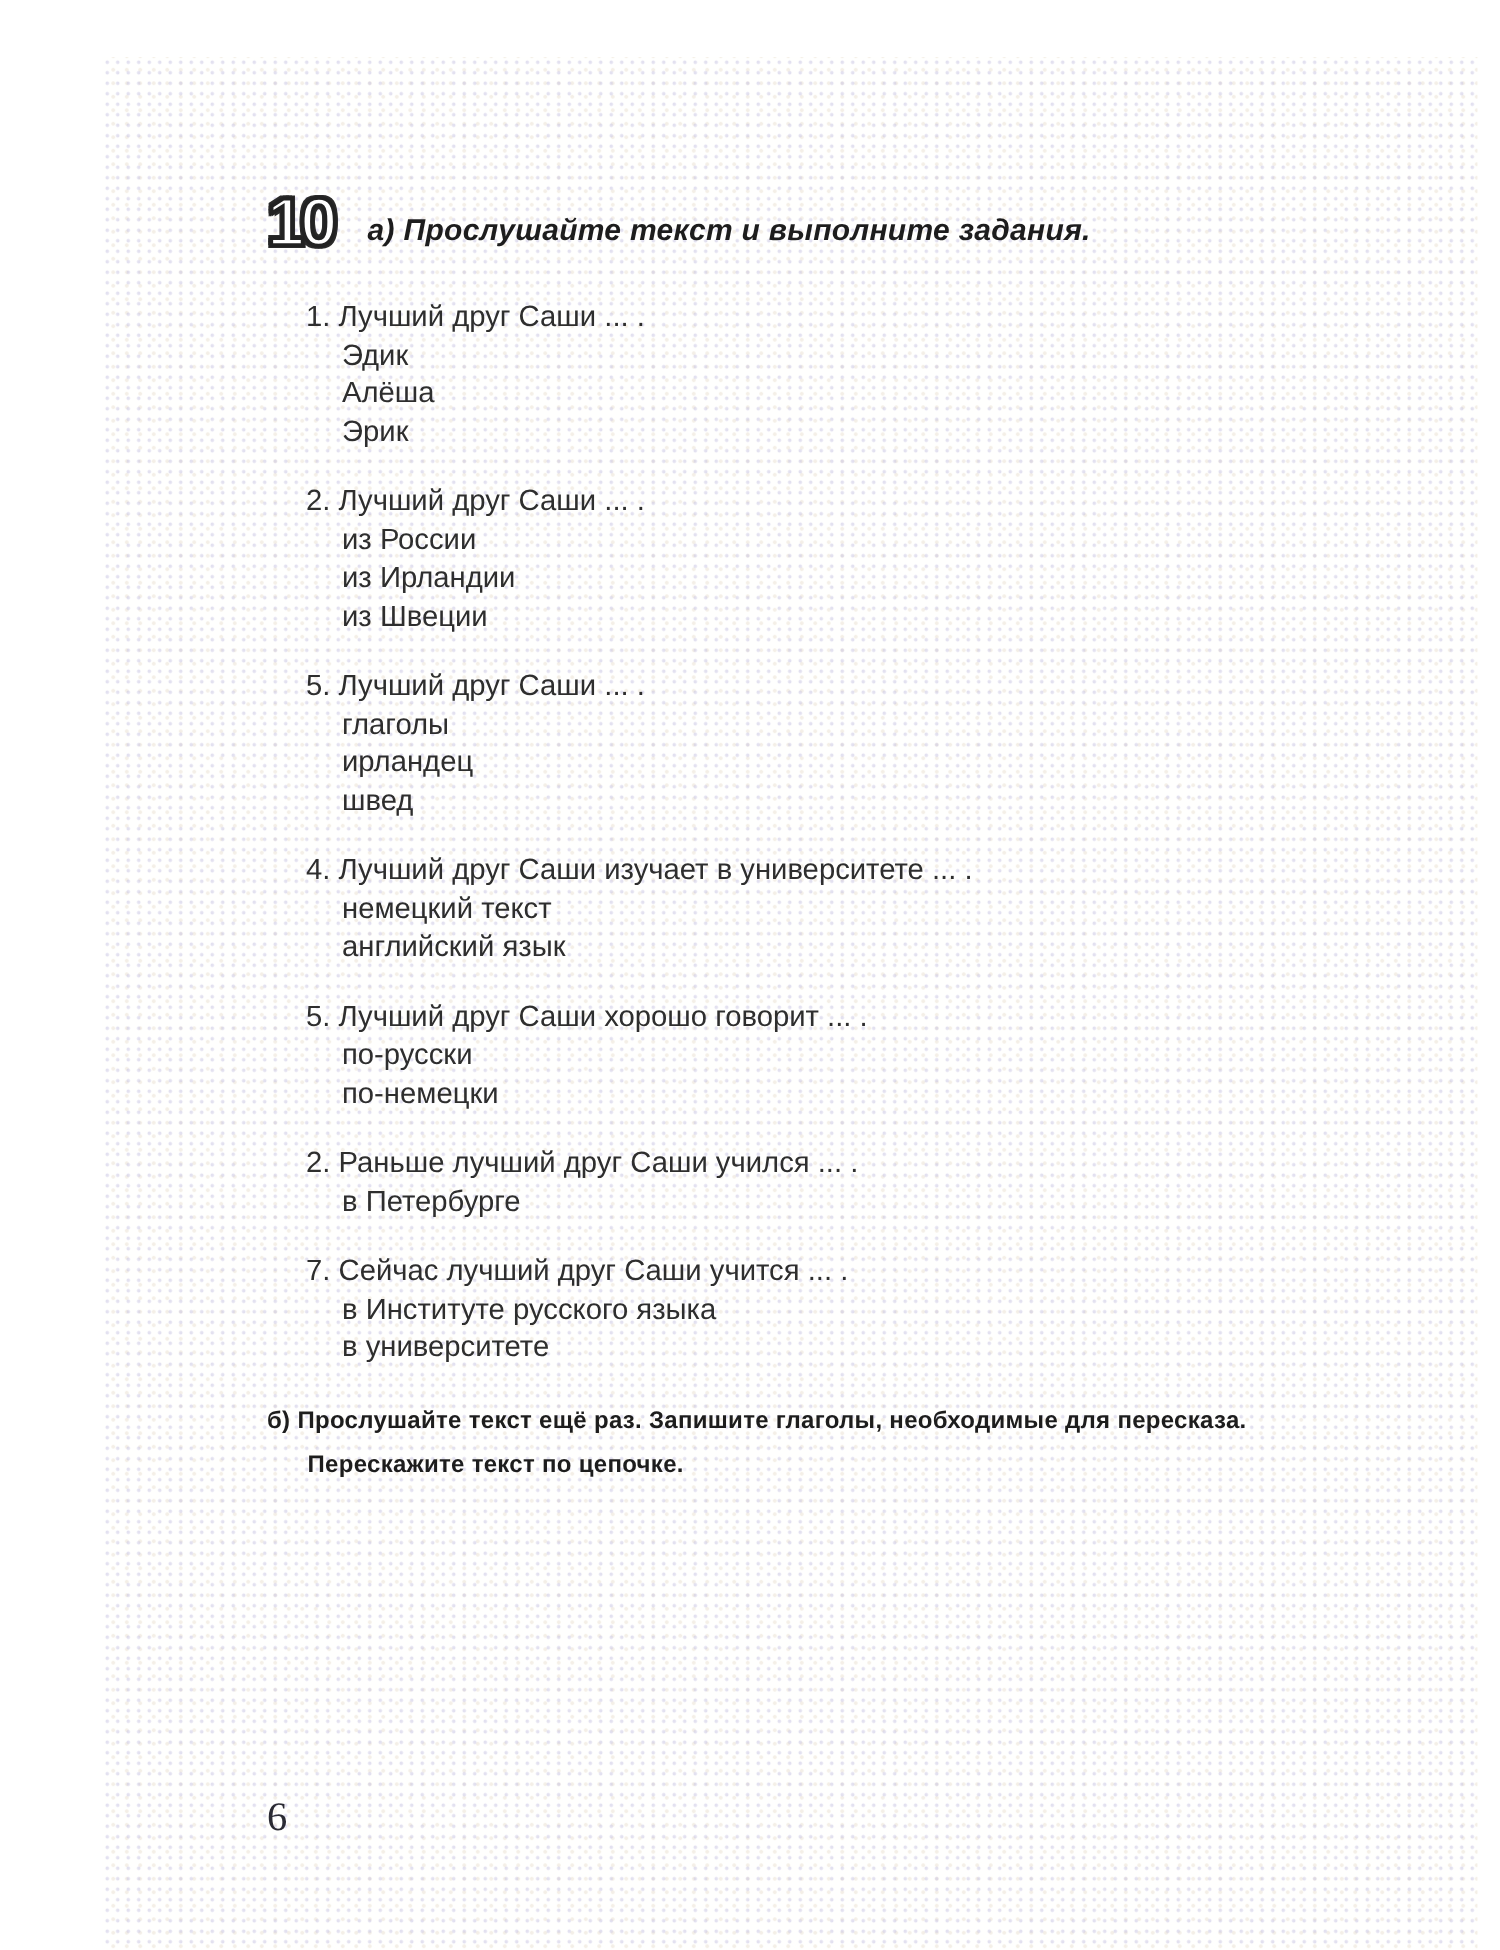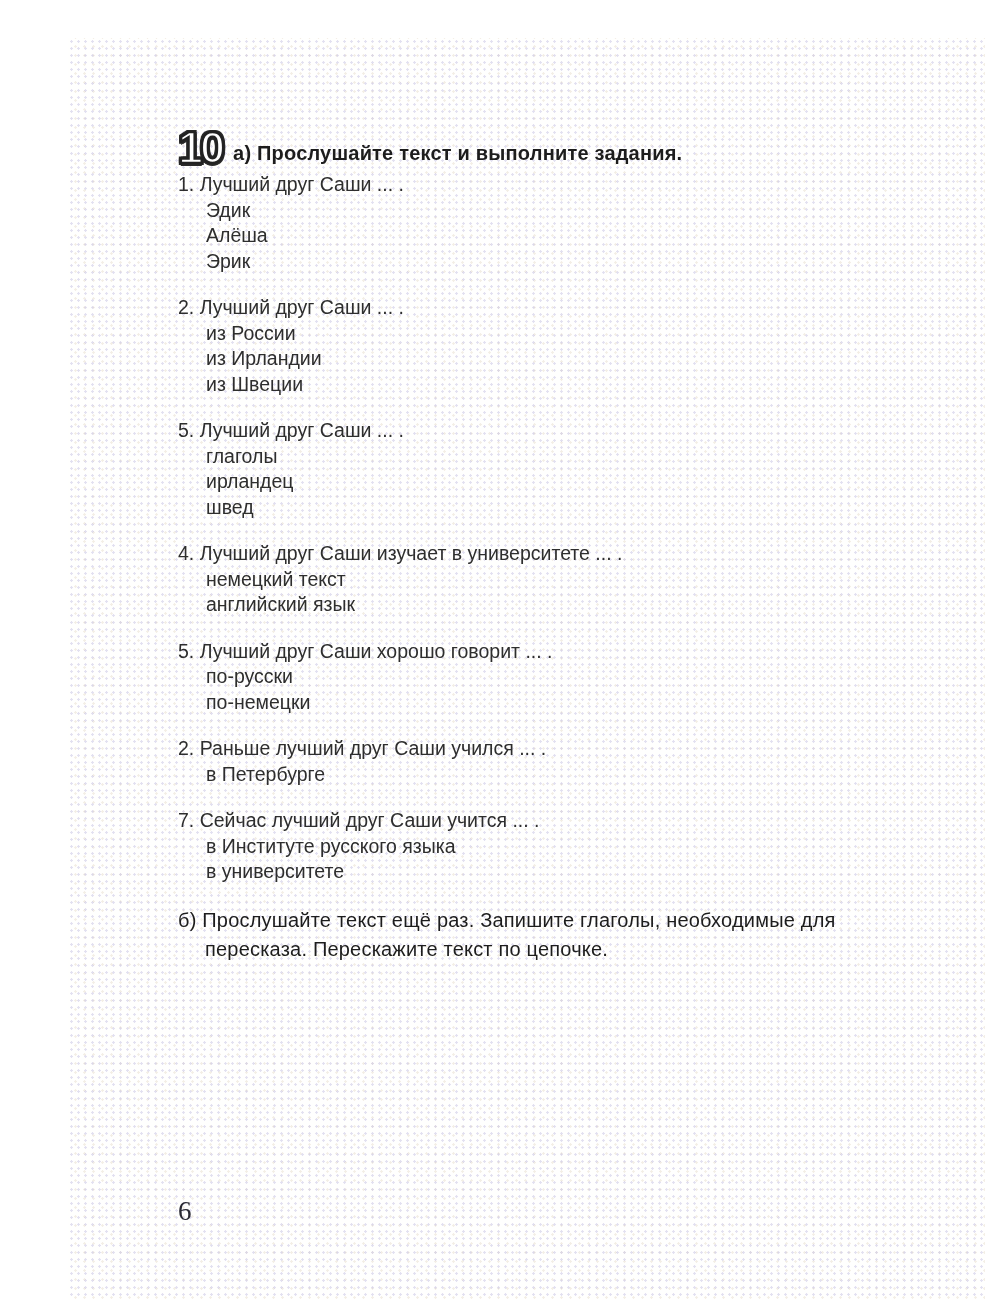--- a/index.html
+++ b/index.html
@@ -29,22 +29,22 @@
 
   .content {
     position: relative;
     padding: 84px 0 0 110px;
     width: 760px;
   }
 
   .exercise-header {
     display: flex;
     align-items: baseline;
-    gap: 11px;
-    margin-bottom: 5px;
+    gap: 23px;
+    margin-bottom: 32px;
   }
 
   .exercise-number {
     font-weight: bold;
     font-size: 45px;
     line-height: 1;
     letter-spacing: -3px;
     color: #ffffff;
     -webkit-text-stroke: 2.5px #222222;
     text-shadow:
@@ -53,44 +53,46 @@
       -2px 0 0 #2a2a2a, 2px 0 0 #2a2a2a,
       0 -2px 0 #2a2a2a, 0 2.5px 0 #2a2a2a;
     transform: translateY(3px);
   }
 
   .part-heading {
     font-weight: bold;
     font-size: 20px;
     color: #1d1d1d;
     letter-spacing: 0.2px;
+    font-style: italic;
   }
 
   .question-block {
     margin-bottom: 21px;
   }
 
   .question-line {
     font-size: 19.5px;
     line-height: 25.5px;
     color: #2e2e2e;
+    margin-left: 26px;
   }
 
   .option-line {
     font-size: 19.5px;
     line-height: 25.5px;
     color: #2e2e2e;
-    margin-left: 28px;
+    margin-left: 50px;
   }
 
   .part-b {
     margin: 2px 0 0 0;
     width: 700px;
-    font-weight: normal;
-    font-size: 20px;
+    font-weight: bold;
+    font-size: 16px;
     line-height: 29px;
     color: #1d1d1d;
     text-indent: -27px;
     padding-left: 27px;
     letter-spacing: 0.2px;
   }
 
   .page-number {
     position: absolute;
     left: 110px;

